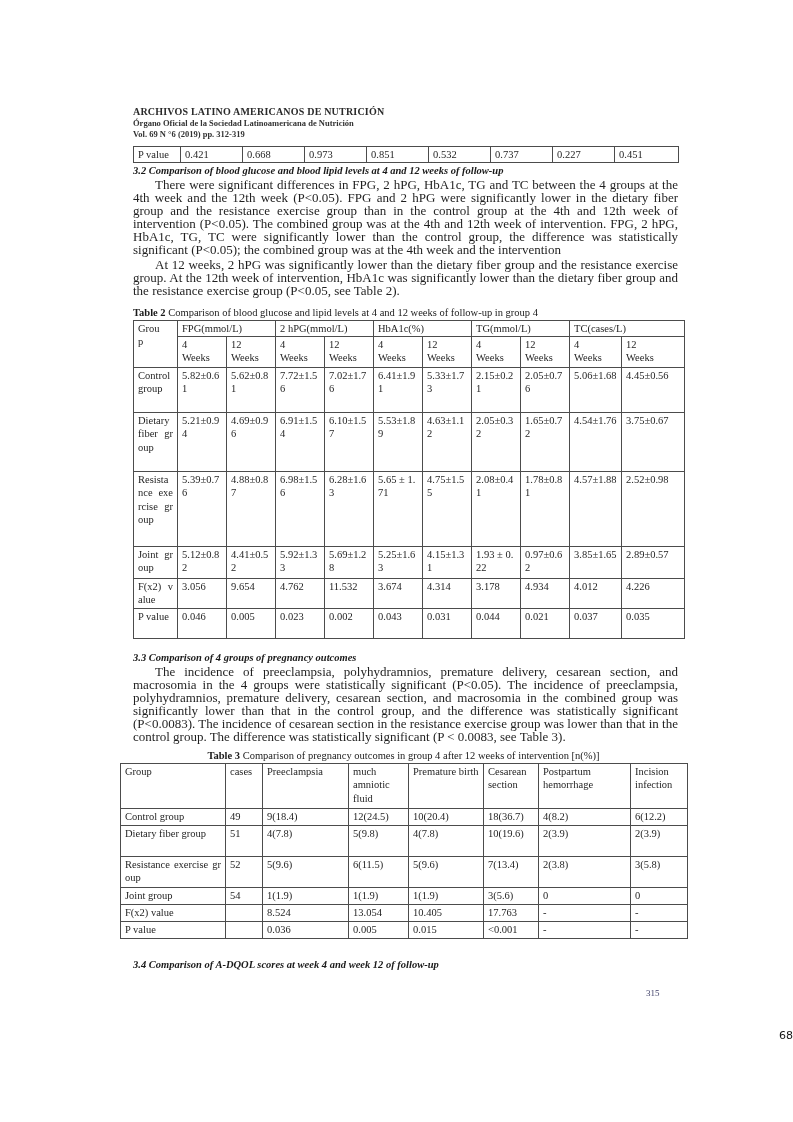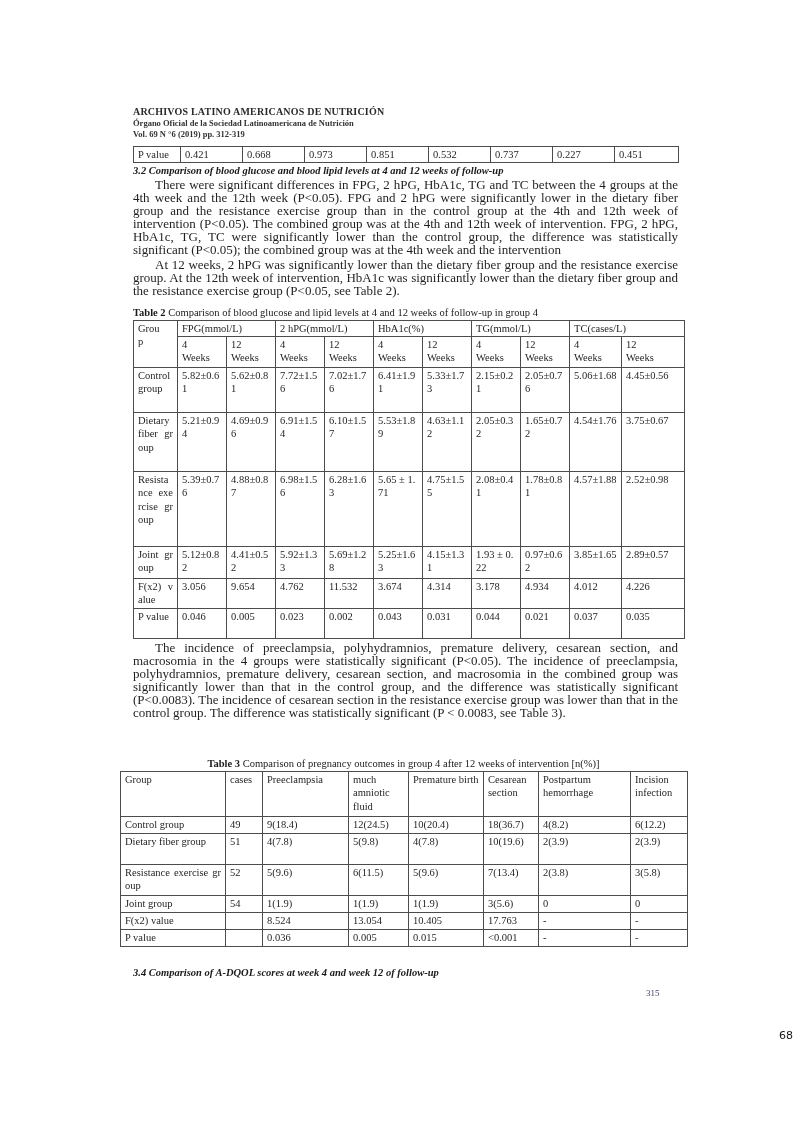--- a/index.html
+++ b/index.html
@@ -23,21 +23,21 @@
   .sec{font-size:10.5px;font-weight:bold;font-style:italic;color:#1a1a1a;
        margin:0;padding:0;}
   .sec-32{margin-top:2px;font-style:italic;}
   .sec-33{margin-top:13px;}
   .sec-34{margin-top:20px;}
   .para{font-size:13px;line-height:13px;text-align:justify;margin:2px 0 0 0;
         text-indent:22px;color:#1f1f1f;}
   
   .caption{font-size:10.5px;color:#1a1a1a;margin:10px 0 2px 0;}
   .caption b{font-weight:bold;text-align:center;}
-  .t3cap{width:567px;margin-left:-13px;text-align:center;margin-top:39px;}
+  .t3cap{width:567px;margin-left:-13px;text-align:center;margin-top:7px;}
   
   .t2{width:551px;}
   .t2 td{word-break:break-all;}
   .t2 thead tr:nth-child(1) td{height:13px;word-break:normal;}
   .t2 thead tr:nth-child(2) td{height:28px;}
   .grpin{max-width:22px;word-break:break-all;}
   .wkin{max-width:28px;word-break:normal;}
   .t2 tbody tr:nth-child(1) td{height:42px;}
   .t2 tbody tr:nth-child(2) td{height:56px;}
   .t2 tbody tr:nth-child(3) td{height:72px;}
@@ -237,20 +237,21 @@
             <td>0.043</td>
             <td>0.031</td>
             <td>0.044</td>
             <td>0.021</td>
             <td>0.037</td>
             <td>0.035</td>
           </tr>
         </tbody>
     </table>
 
+    <div class="sec sec-33">3.3 Comparison of 4 groups of pregnancy outcomes</div>
     <p class="para">The incidence of preeclampsia, polyhydramnios, premature delivery, cesarean section, and macrosomia in the 4 groups were statistically significant (P&lt;0.05). The incidence of preeclampsia, polyhydramnios, premature delivery, cesarean section, and macrosomia in the combined group was significantly lower than that in the control group, and the difference was statistically significant (P&lt;0.0083). The incidence of cesarean section in the resistance exercise group was lower than that in the control group. The difference was statistically significant (P &lt; 0.0083, see Table 3).</p>
 
     <div class="caption t3cap"><b>Table 3</b> <span>Comparison of pregnancy outcomes in group 4 after 12 weeks of intervention [n(%)]</span></div>
 
     <table class="t3">
       <colgroup>
         <col style="width:105px">
           <col style="width:37px">
           <col style="width:86px">
           <col style="width:60px">

